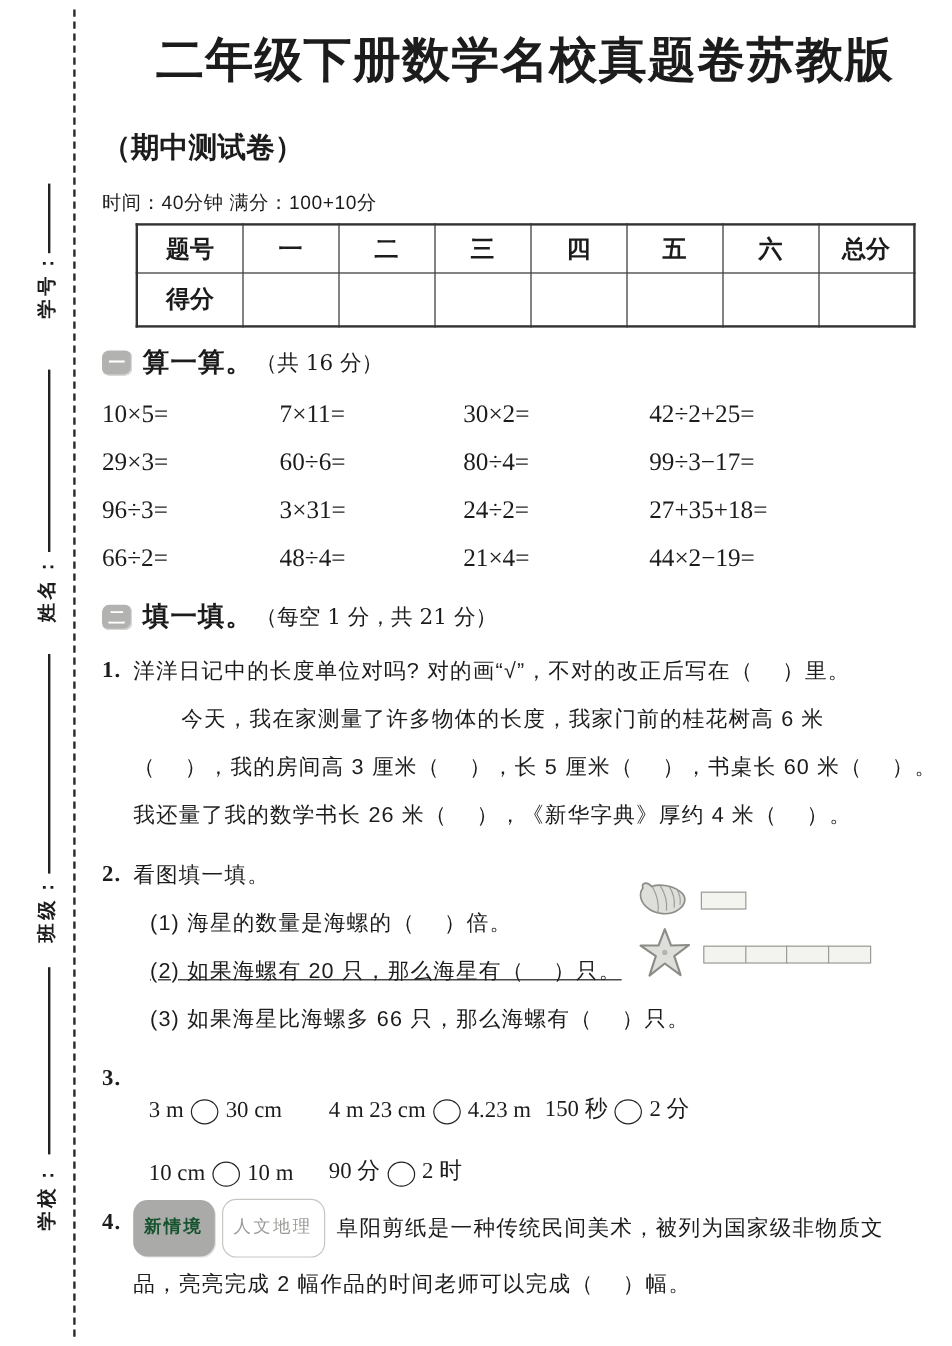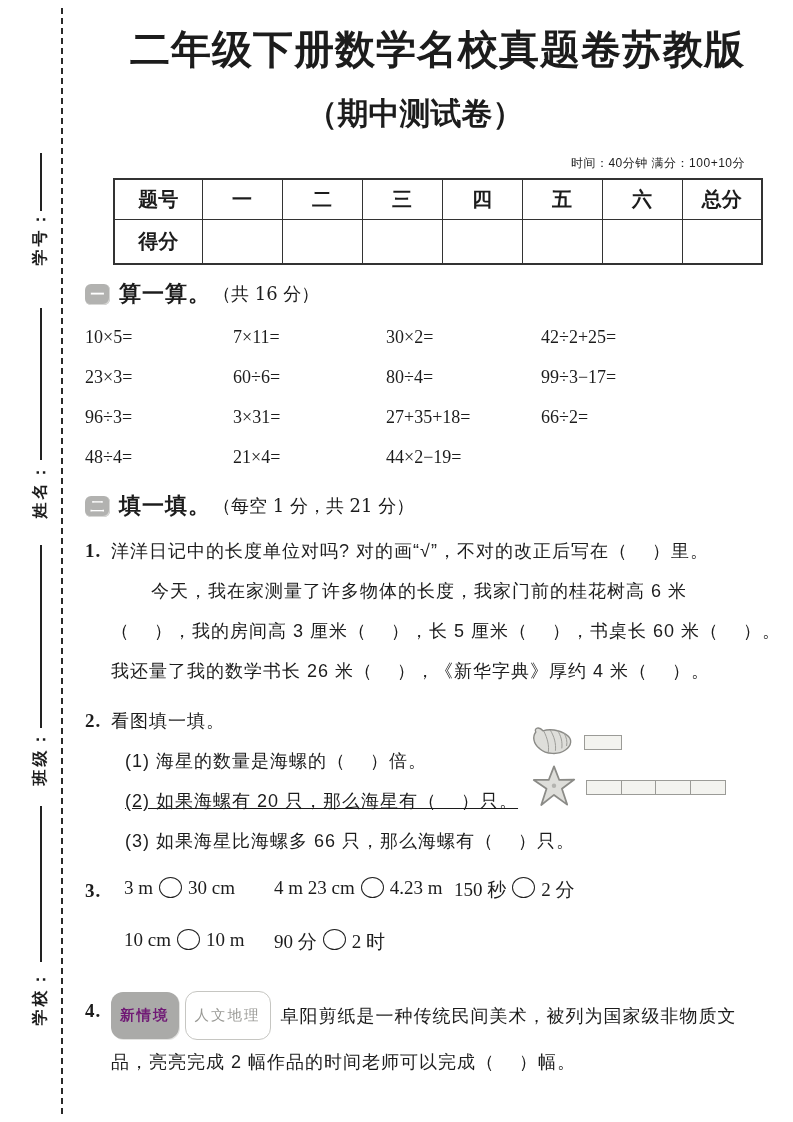--- a/index.html
+++ b/index.html
@@ -12,41 +12,41 @@
   .side-label { position:absolute; left:40px; transform:translate(-50%,-50%) rotate(-90deg);
                 white-space:nowrap; font-size:16px; letter-spacing:3px; font-weight:bold; }
   .dashed-divider { position:absolute; left:61px; top:8px; height:1106px; width:0;
                     border-left:2.5px dashed #2a2a2a; }
 
   
   .content { position:absolute; left:85px; top:0; width:660px; }
 
   .paper-title { text-align:right; margin-top:22px; font-size:40px; font-weight:bold;
                  letter-spacing:1px; white-space:nowrap; }
-  .paper-subtitle { text-align:center; margin-top:16px; font-size:31px; font-weight:bold; }
-  .meta-line { text-align:right; margin-top:20px; font-size:12px; letter-spacing:0.5px; }
+  .paper-subtitle { text-align:left; margin-top:30px; font-size:24px; font-weight:bold; }
+  .meta-line { text-align:left; margin-top:20px; font-size:16px; letter-spacing:0.5px; }
 
   table.score-table { border-collapse:collapse; width:650px; margin:6px 0 0 10px;
                       table-layout:fixed; }
   table.score-table td { border:1.5px solid #333; text-align:center; font-size:20px;
                          font-weight:bold; height:40px; }
   table.score-table tr.score-row td { height:45px; }
   table.score-table td.first-col { width:88px; }
   table.score-table { border:2.5px solid #333;margin-left:28px; }
 
   .section-header { display:flex; align-items:center; margin-top:14px; }
   .section-badge { width:25px; height:21px; border-radius:6px; background:#b2b2b0;
                    color:#fff; font-size:14px; font-weight:bold; text-align:center;
                    line-height:21px; margin-right:9px; flex:0 0 auto;
                    box-shadow:inset -1px -1px 0 #d8d8d6; }
   .section-title { font-size:22px; font-weight:bold; letter-spacing:1px; }
   .section-points { font-size:18px; font-family:"DejaVu Serif", serif; margin-left:2px; }
 
   .problems-grid { display:grid; grid-template-columns:148px 153px 155px auto;
-                   margin-top:8px; font-family:"Liberation Serif", serif; font-size:18px; }
+                   margin-top:8px; font-family:"Liberation Serif", serif; font-size:21px; }
   .problems-grid > div { height:40px; display:flex; align-items:center; white-space:nowrap; }
 
   .question { display:flex; margin-top:10px; font-size:18px; letter-spacing:1px; }
   .qnum { width:26px; flex:0 0 auto; font-family:"Liberation Serif", serif;
           font-weight:bold; font-size:19px; line-height:40px; }
   .qbody { flex:1; position:relative; }
   .qline { line-height:40px; white-space:nowrap; }
   .indent2 { padding-left:40px; }
 
   
@@ -57,28 +57,28 @@
               flex:0 0 auto; }
   .unit-box + .unit-box { margin-left:-1.3px; }
   .sea-icon { margin-right:9px; flex:0 0 auto; }
 
   
   .inline-circle { display:inline-block; width:19px; height:19px; border:1.6px solid #222;
                    border-radius:50%; vertical-align:-3px; margin:0 3px; }
   .cmp-grid { display:grid; grid-template-columns:150px 180px auto; padding-left:13px;
               margin-top:6px; font-family:"Liberation Serif", serif; font-size:19px;
               letter-spacing:0; }
-  .cmp-grid > div { height:52px; display:flex; align-items:flex-start; white-space:nowrap; }
+  .cmp-grid > div { height:52px; display:flex; align-items:flex-end; white-space:nowrap; }
   .cmp-circle { display:inline-block; width:23px; height:21px; border:1.6px solid #222;
                 border-radius:50%; margin:0 6px; flex:0 0 auto; }
 
   
   .badge { display:inline-block; border-radius:12px; padding:1px 9px 2px; font-size:14.5px;
            letter-spacing:2px; vertical-align:2px; font-family:"Liberation Sans", sans-serif; }
-  .badge-solid { background:#aaaaa8; color:#701a75; font-weight:bold; margin-right:6px;
+  .badge-solid { background:#aaaaa8; color:#14532d; font-weight:bold; margin-right:6px;
                  box-shadow:1px 1px 0 #e3e3e1; }
   .badge-outline { border:1px solid #c6c6c2; color:#9a9a96; margin-right:10px; }
   .q4line { line-height:44px; white-space:nowrap; }
 </style>
 </head>
 <body>
 
 <div class="paper">
 
   <div>
@@ -132,26 +132,27 @@
       <span class="section-badge">一</span>
       <span class="section-title">算一算。</span>
       <span class="section-points">（共 16 分）</span>
     </div>
 
     <div class="problems-grid">
       <div>10×5=</div>
       <div>7×11=</div>
       <div>30×2=</div>
       <div>42÷2+25=</div>
-      <div>23×3=</div>
+      <div>29×3=</div>
       <div>60÷6=</div>
       <div>80÷4=</div>
       <div>99÷3−17=</div>
       <div>96÷3=</div>
       <div>3×31=</div>
+      <div>24÷2=</div>
       <div>27+35+18=</div>
       <div>66÷2=</div>
       <div>48÷4=</div>
       <div>21×4=</div>
       <div>44×2−19=</div>
     </div>
 
     <div class="section-header">
       <span class="section-badge">二</span>
       <span class="section-title">填一填。</span>

